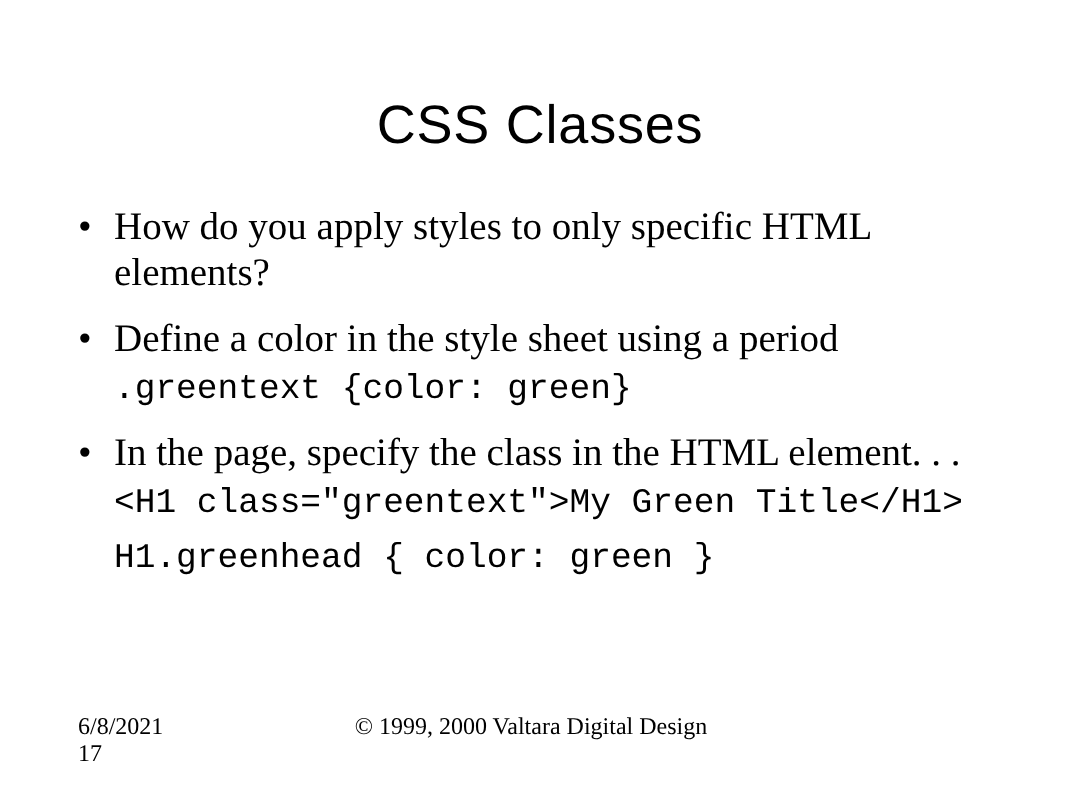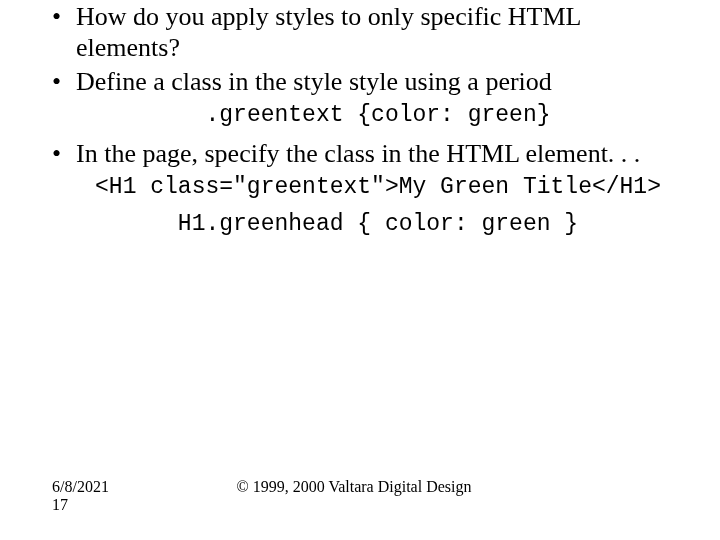--- a/index.html
+++ b/index.html
@@ -31,37 +31,36 @@
     line-height: 1.18;
   }
   ul.bullets {
     list-style: none;
     margin: 0;
     padding: 0;
   }
   ul.bullets > li {
     position: relative;
     padding-left: 24px;
-    margin: 2px 0 4px 0;
+    margin: 14px 0 4px 0;
   }
   ul.bullets > li::before {
     content: "•";
     position: absolute;
     left: 0;
     top: 0;
     font-size: 26px;
     line-height: 1.18;
   }
   .code {
     font-family: "Courier New", Courier, monospace;
     font-size: 23px;
     padding-left: 24px;
     margin: 4px 0 10px 0;
     white-space: pre;
-    text-align: center;
   }
   .footer {
     position: absolute;
     bottom: 28px;
     left: 0;
     width: 720px;
     box-sizing: border-box;
     padding: 0 52px;
     font-size: 16px;
     display: flex;
@@ -78,25 +77,26 @@
   .footer .left, .footer .right {
     position: relative;
     z-index: 1;
   }
 </style>
 </head>
 <body>
 
 <div class="slide">
 
+  <div class="title">CSS Classes</div>
 
   <div class="body">
     <ul class="bullets">
       <li>How do you apply styles to only specific HTML elements?</li>
-      <li>Define a class in the style style using a period</li>
+      <li>Define a color in the style sheet using a period</li>
     </ul>
     <div class="code">.greentext {color: green}</div>
     <ul class="bullets">
       <li>In the page, specify the class in the HTML element. . .</li>
     </ul>
     <div class="code">&lt;H1 class="greentext"&gt;My Green Title&lt;/H1&gt;</div>
     <div class="code">H1.greenhead { color: green }</div>
   </div>
 
   <div class="footer">

